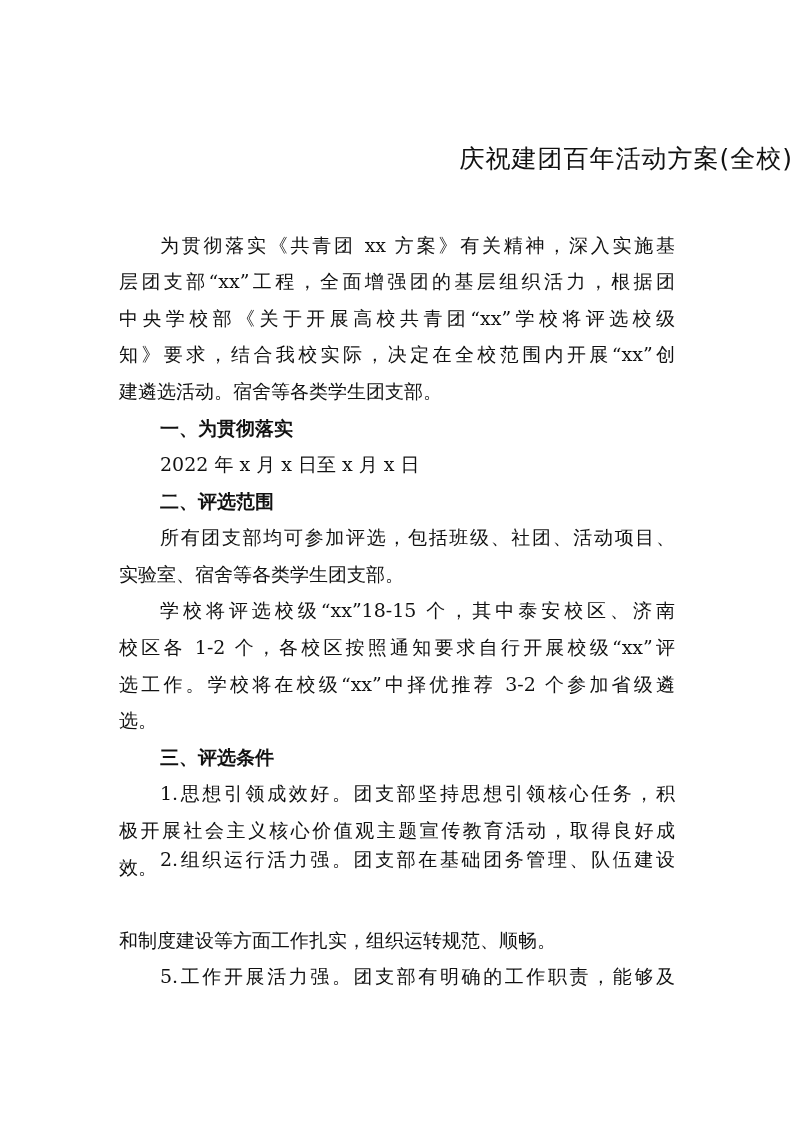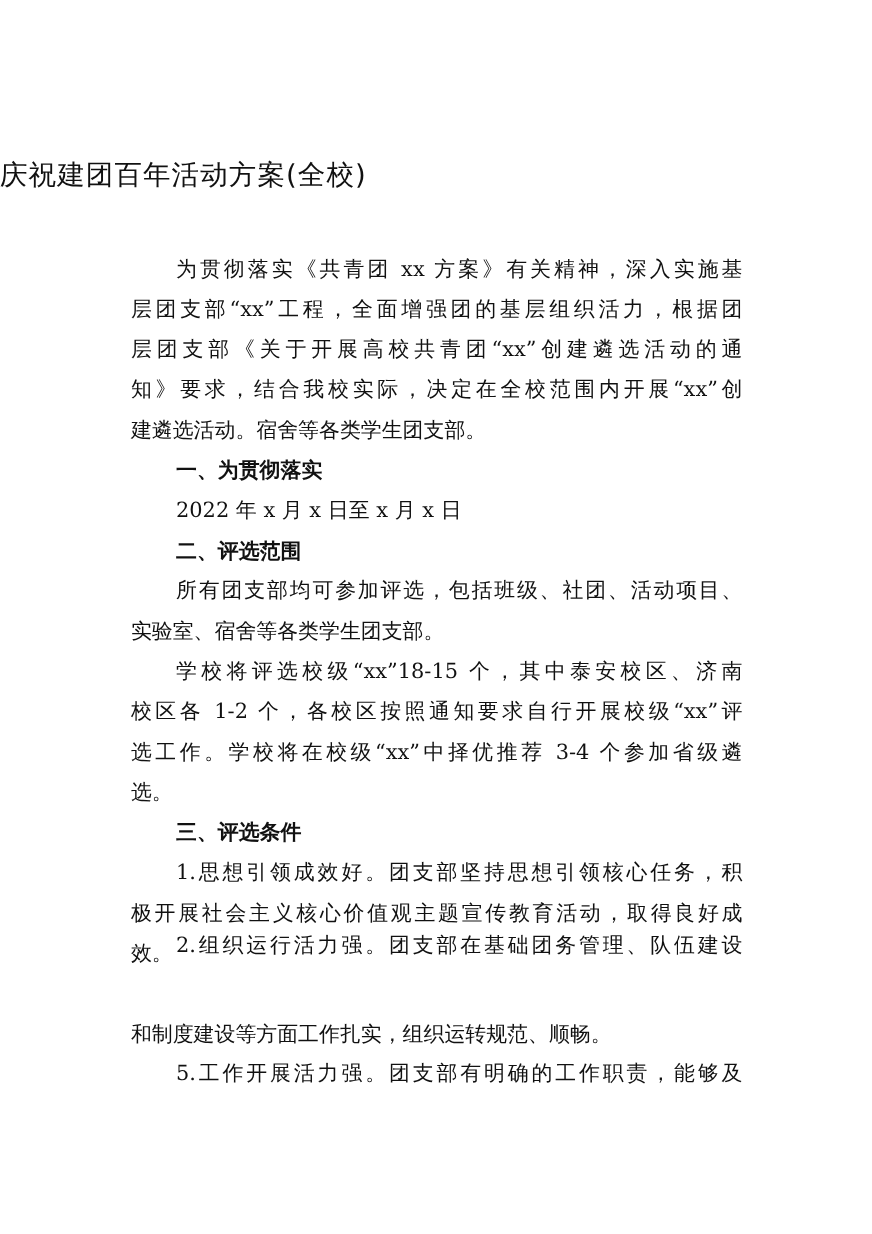--- a/index.html
+++ b/index.html
@@ -1,47 +1,47 @@
 <!DOCTYPE html>
 <html><head>
 <meta charset="utf-8">
 <style>
   html, body { margin: 0; padding: 0; background: #ffffff; }
   body { width: 793px; height: 1122px; position: relative; overflow: hidden;
          font-family: "DejaVu Serif", "Liberation Serif", serif; color: #111; }
-  .title { position: absolute; left: 0; width: 793px; top: 142px; text-align: left;
+  .title { position: absolute; left: 0; width: 793px; top: 142px; text-align: right;
            font-family: "DejaVu Sans", "Liberation Sans", sans-serif; font-size: 25px; letter-spacing: 1px; }
   .line { position: absolute; left: 119px; width: 556px; font-size: 19px; line-height: 24px;
           white-space: nowrap; }
   .just { text-align: justify; text-align-last: justify; }
   .indent { left: 160px; width: 515px; }
   .heading { font-family: "DejaVu Sans", "Liberation Sans", sans-serif; font-weight: bold; font-size: 19px; }
 </style>
 </head>
 <body>
 
 <div>
   <div class="title">庆祝建团百年活动方案(全校)</div>
 
   <div class="line indent just" style="top:233px">为贯彻落实《共青团 xx 方案》有关精神，深入实施基</div>
   <div class="line just" style="top:269px">层团支部“xx”工程，全面增强团的基层组织活力，根据团</div>
-  <div class="line just" style="top:306px">层团支部《关于开展高校共青团“xx”创建遴选活动的通</div>
+  <div class="line just" style="top:306px">中央学校部《关于开展高校共青团“xx”学校将评选校级</div>
   <div class="line just" style="top:342px">知》要求，结合我校实际，决定在全校范围内开展“xx”创</div>
   <div class="line" style="top:379px">建遴选活动。宿舍等各类学生团支部。</div>
 
   <div class="line indent heading" style="top:416px">一、为贯彻落实</div>
   <div class="line indent" style="top:452px">2022 年 x 月 x 日至 x 月 x 日</div>
 
   <div class="line indent heading" style="top:489px">二、评选范围</div>
   <div class="line indent just" style="top:525px">所有团支部均可参加评选，包括班级、社团、活动项目、</div>
   <div class="line" style="top:562px">实验室、宿舍等各类学生团支部。</div>
 
   <div class="line indent just" style="top:598px">学校将评选校级“xx”18-15 个，其中泰安校区、济南</div>
   <div class="line just" style="top:635px">校区各 1-2 个，各校区按照通知要求自行开展校级“xx”评</div>
-  <div class="line just" style="top:672px">选工作。学校将在校级“xx”中择优推荐 3-4 个参加省级遴</div>
+  <div class="line just" style="top:672px">选工作。学校将在校级“xx”中择优推荐 3-2 个参加省级遴</div>
   <div class="line" style="top:708px">选。</div>
 
   <div class="line indent heading" style="top:745px">三、评选条件</div>
   <div class="line indent just" style="top:781px">1.思想引领成效好。团支部坚持思想引领核心任务，积</div>
   <div class="line just" style="top:818px">极开展社会主义核心价值观主题宣传教育活动，取得良好成</div>
   <div class="line" style="top:855px">效。</div>
   <div class="line indent just" style="top:847px">2.组织运行活力强。团支部在基础团务管理、队伍建设</div>
   <div class="line" style="top:928px">和制度建设等方面工作扎实，组织运转规范、顺畅。</div>
   <div class="line indent just" style="top:964px">5.工作开展活力强。团支部有明确的工作职责，能够及</div>
 </div>

